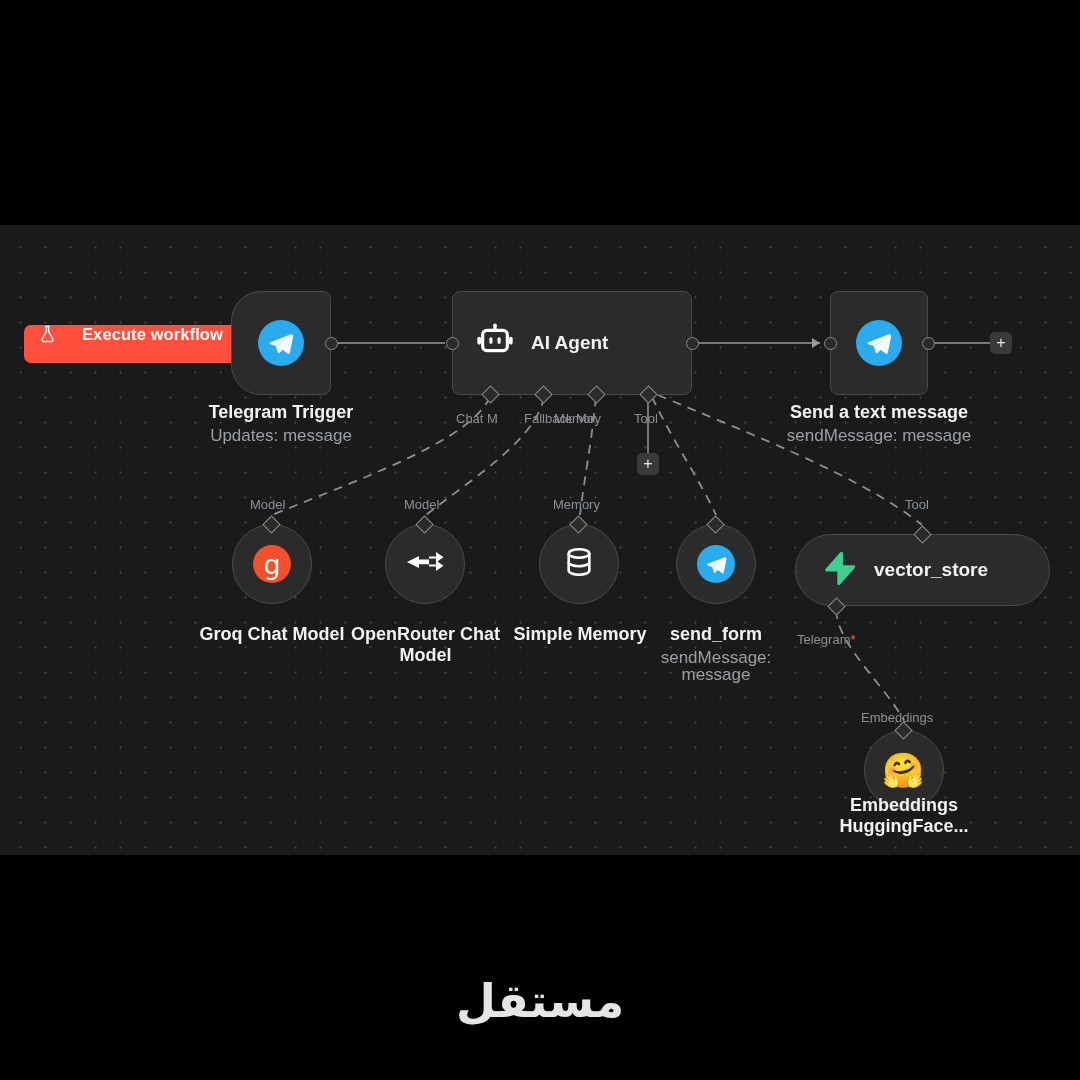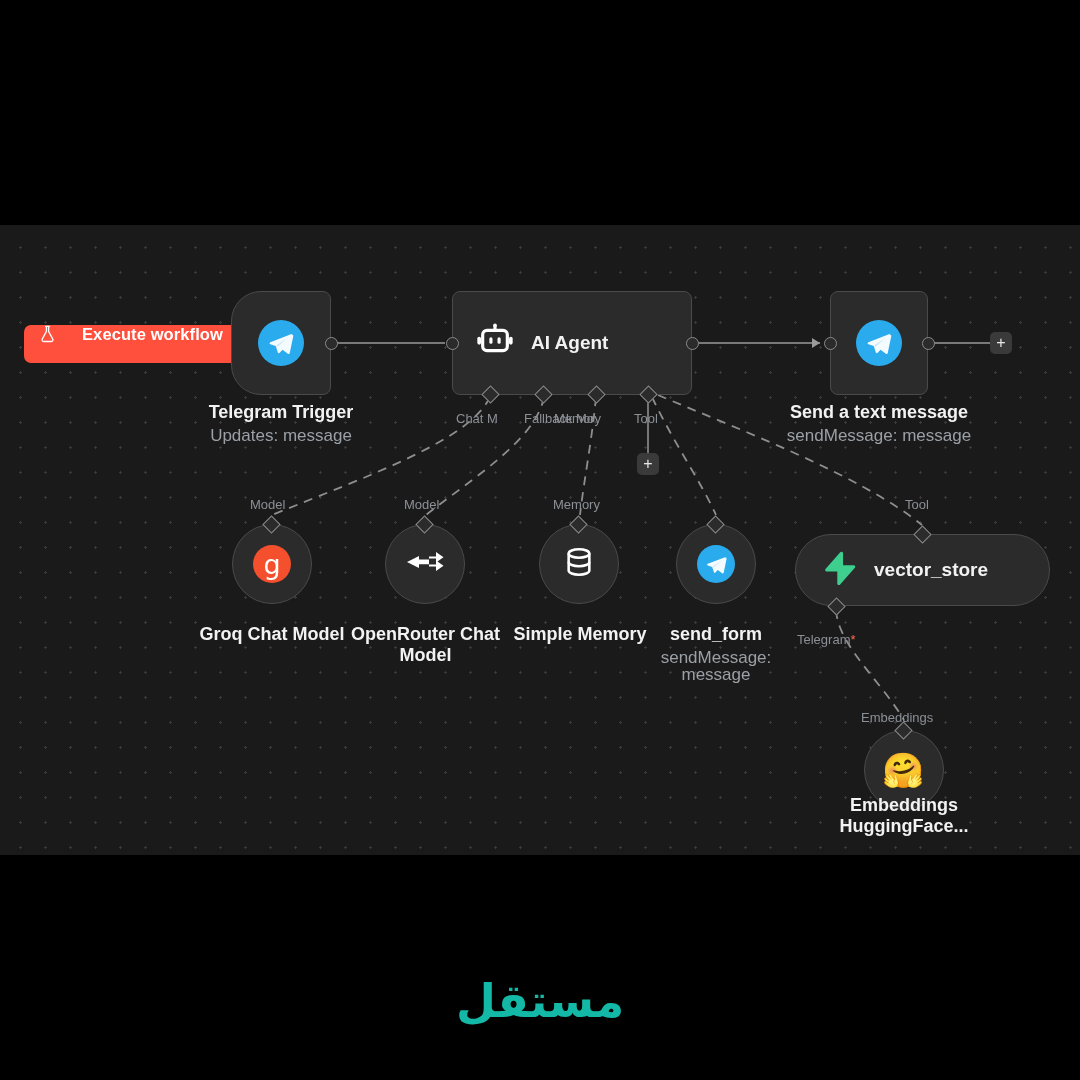--- a/index.html
+++ b/index.html
@@ -150,21 +150,21 @@
   .hf {
     font-size: 34px; line-height: 1;
   }
 
   
   .watermark {
     position: absolute;
     left: 0; right: 0;
     top: 975px;
     text-align: center;
-    color: #14b8a6;
+    color: #e5e5e5;
     user-select: none;
   }
   .watermark .ar {
     font-size: 46px;
     font-weight: 700;
     letter-spacing: 1px;
     line-height: 52px;
     font-family: "DejaVu Sans", sans-serif;
   }
   .watermark .en {

